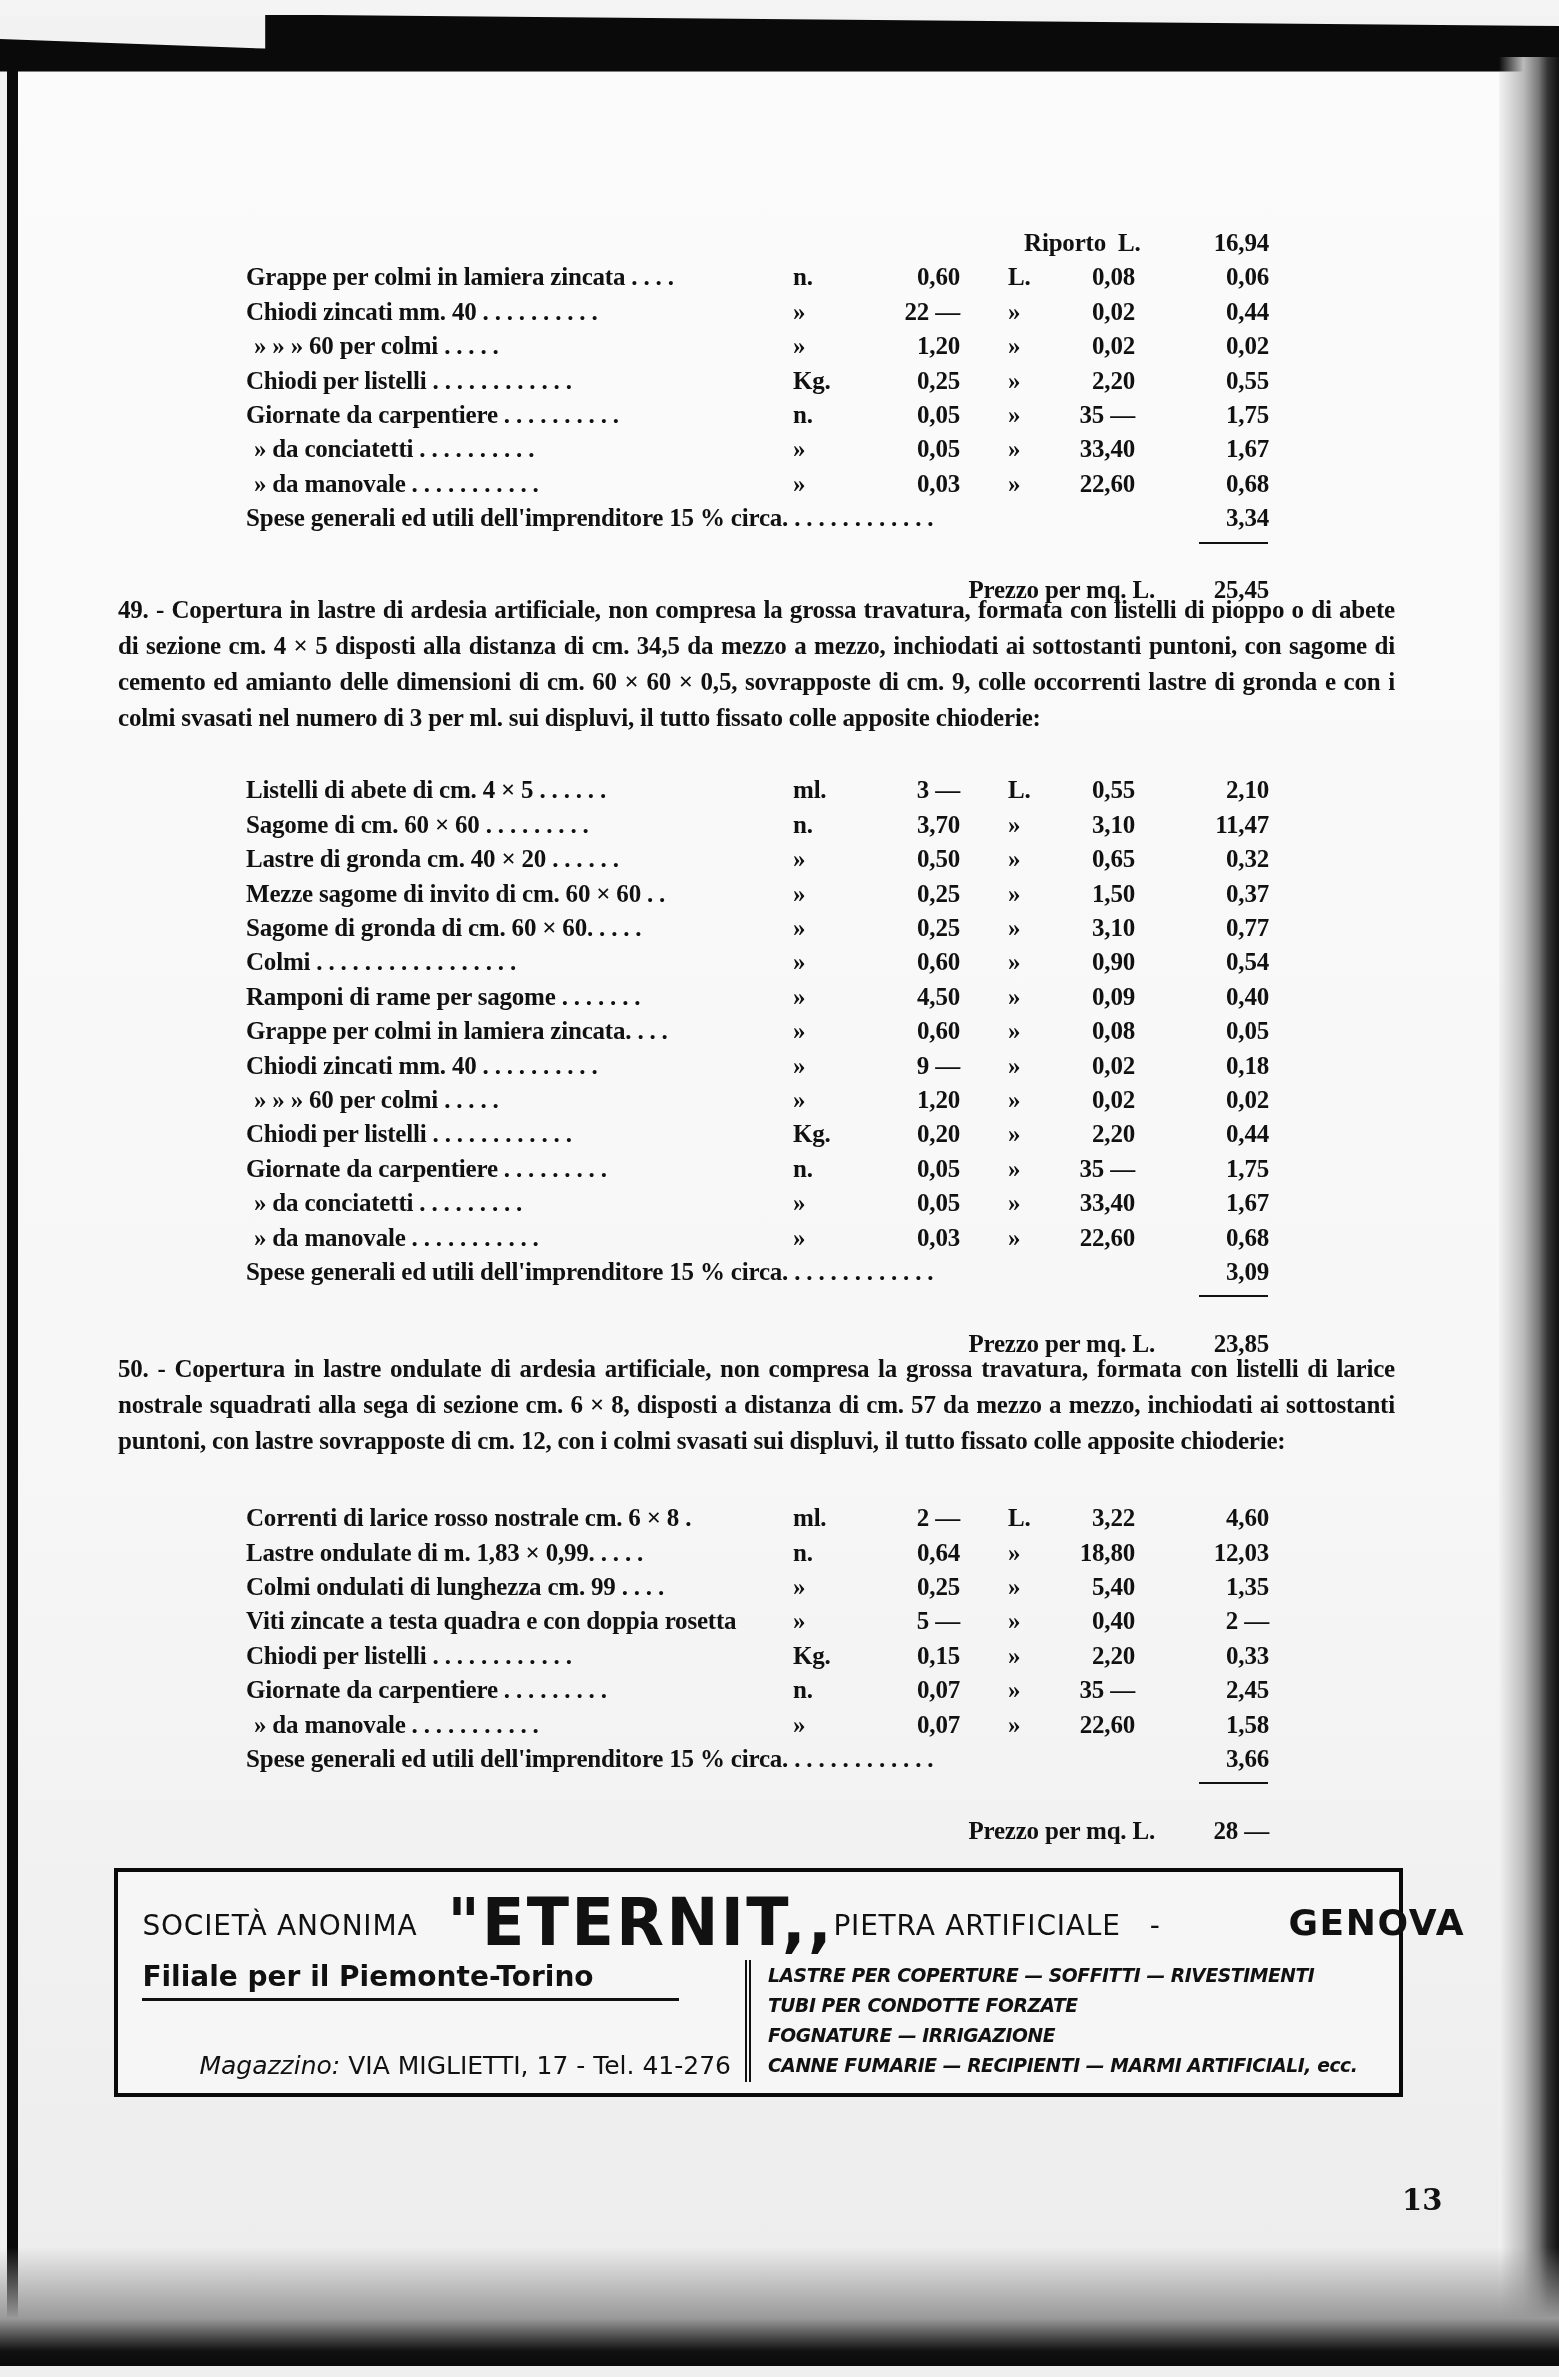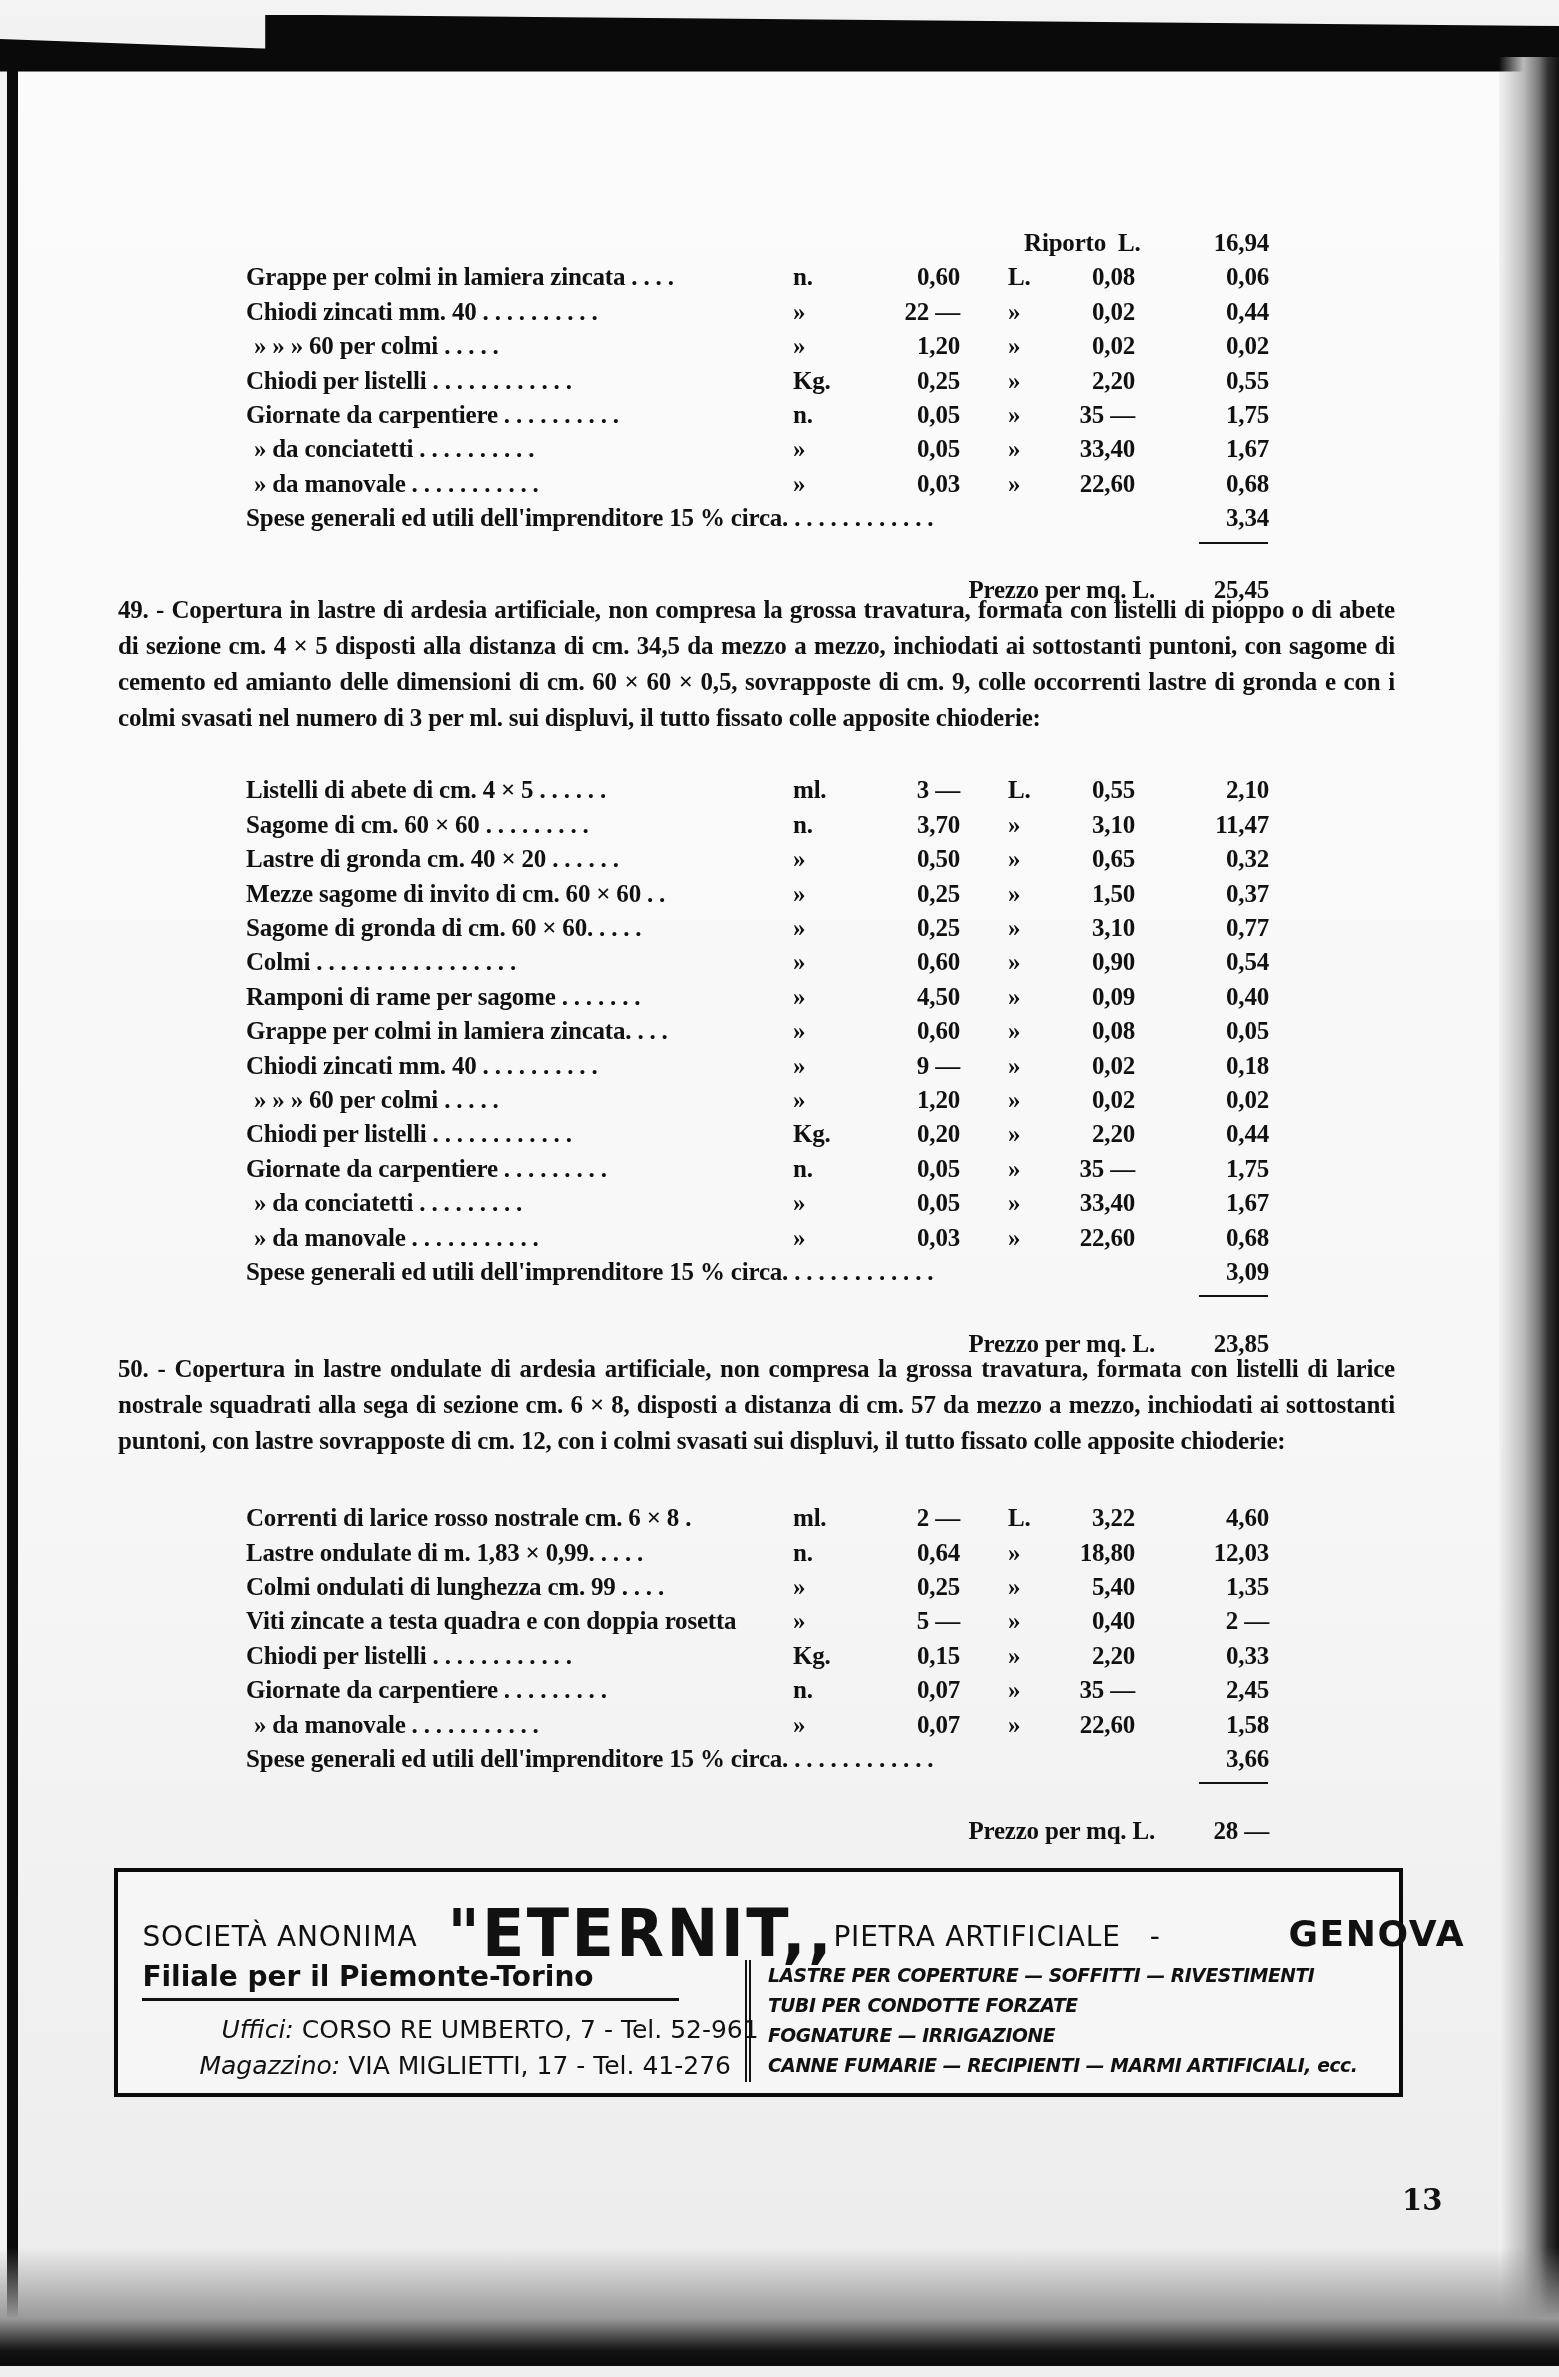--- a/index.html
+++ b/index.html
@@ -30,21 +30,21 @@
   .price { left:1041px; width:94px; text-align:right; }
   .amt { left:1155px; width:114px; text-align:right; }
   .sep { position:absolute; height:2.4px; background:#111; }
   .total-label { left:968px; width:187px; text-align:right; }
   .para { position:absolute; left:118px; width:1277px; font-size:25px; font-weight:bold;
           line-height:36px; text-align:justify; letter-spacing:-0.2px; }
 
   
   .ad { position:absolute; left:114px; top:1868px; width:1281px; height:221px; border:4.9px solid #0a0a0a;
         background:#f6f6f6; font-family:"DejaVu Sans", sans-serif; }
-  .ad-head { position:absolute; left:24.4px; top:20px; width:1244px; height:65px; white-space:nowrap; }
+  .ad-head { position:absolute; left:24.4px; top:9px; width:1244px; height:65px; white-space:nowrap; }
   .ad-head .sa { position:absolute; left:0; top:28px; font-size:28px; letter-spacing:0.8px; }
   .ad-head .brand { position:absolute; left:305px; top:4.9px; font-size:62px; font-weight:900;
                     letter-spacing:2.4px; font-family:"DejaVu Sans", sans-serif; transform:scaleY(1.05); }
   .ad-head .pa { position:absolute; left:691px; top:28px; font-size:28px; letter-spacing:0.8px; }
   .ad-head .city { position:absolute; left:1146px; top:21px; font-size:36px; font-weight:900; letter-spacing:1.6px; }
   .ad-left { position:absolute; left:24.4px; top:88px; width:642px; }
   .ad-left .branch { font-size:28px; font-weight:900; padding-bottom:4.9px; border-bottom:3.3px solid #111;
                      display:inline-block; width:537px; }
   .ad-left .line { position:absolute; left:79px; font-size:25px; white-space:nowrap; }
   .ad-left .line i { font-style:italic; }
@@ -339,24 +339,20 @@
 
 <div class="ad">
   <div class="ad-head">
     <span class="sa">SOCIETÀ ANONIMA</span>
     <span class="brand">"ETERNIT,,</span>
     <span class="pa"><span style="position:static">PIETRA ARTIFICIALE</span>&nbsp;&nbsp;&nbsp;<span style="position:static">-</span></span>
     <span class="city">GENOVA</span>
   </div>
   <div class="ad-left">
     <span class="branch">Filiale per il Piemonte-Torino</span>
-    <div class="line" style="top:55px;">
-      <i>Uffici:</i>
-      <span style="position:static">CORSO RE UMBERTO, 7 - Tel. 52-961</span>
-    </div>
     <div class="line" style="top:91px;left:57px;">
       <i>Magazzino:</i>
       <span style="position:static">VIA MIGLIETTI, 17 - Tel. 41-276</span>
     </div>
   </div>
   <div class="ad-divider"></div>
   <div class="ad-right">
     <div>LASTRE PER COPERTURE — SOFFITTI — RIVESTIMENTI</div>
     <div>TUBI PER CONDOTTE FORZATE</div>
     <div>FOGNATURE — IRRIGAZIONE</div>

